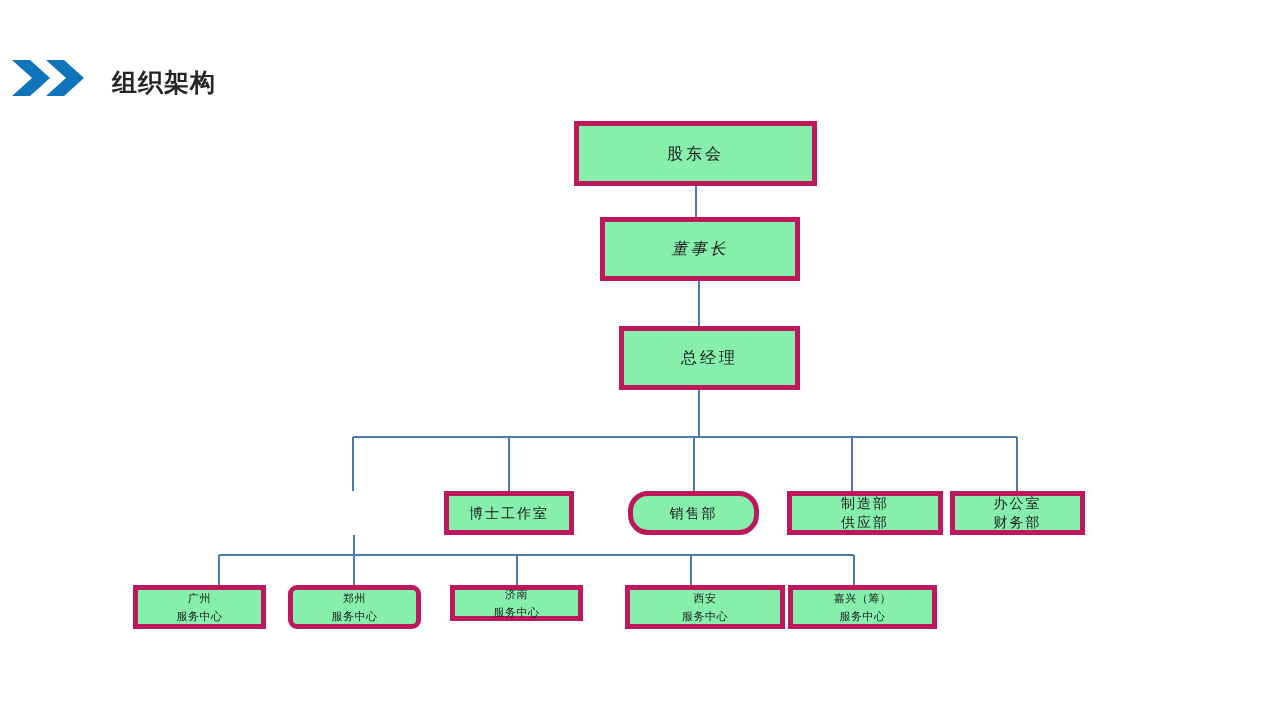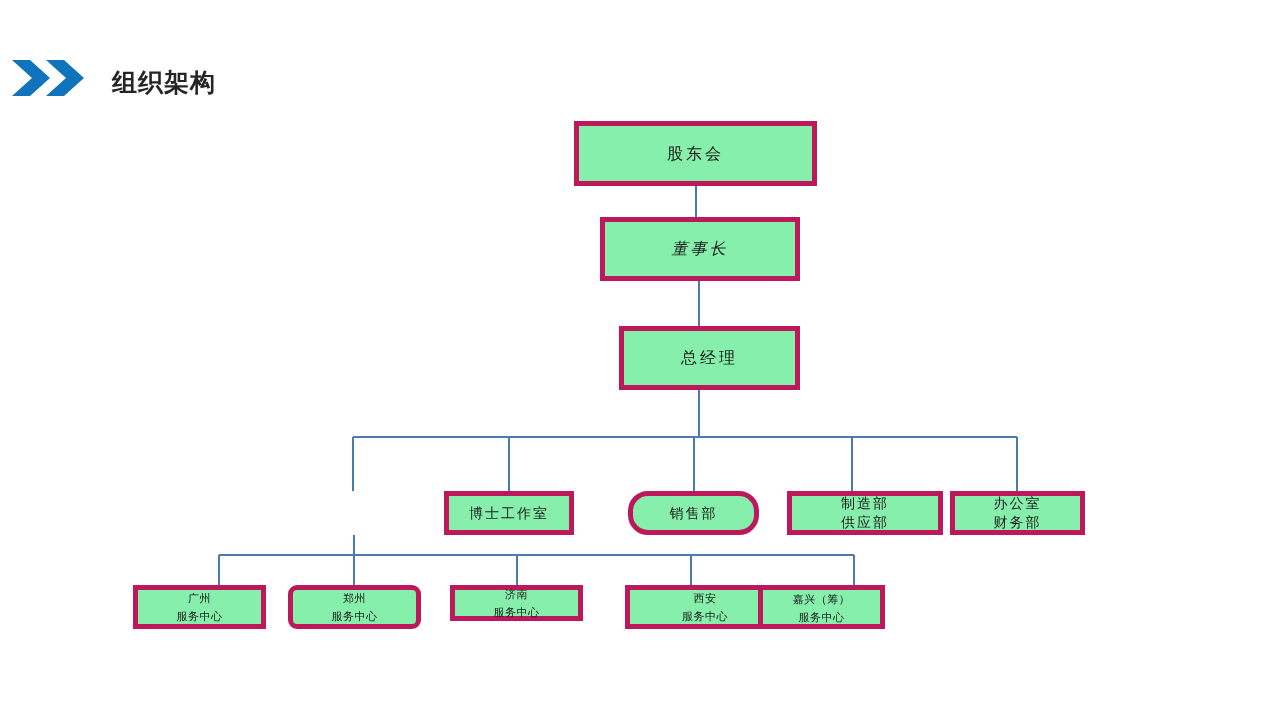--- a/index.html
+++ b/index.html
@@ -186,18 +186,18 @@
   <div class="node level-center" style="left:450px; top:585px; width:133px; height:36px;">
     <span class="line">济南</span>
     <span class="line">服务中心</span>
   </div>
 
   <div class="node level-center" style="left:625px; top:585px; width:160px; height:44px;">
     <span class="line">西安</span>
     <span class="line">服务中心</span>
   </div>
 
-  <div class="node level-center" style="left:758px; top:585px; width:127px; height:44px;justify-content:space-between;">
+  <div class="node level-center" style="left:788px; top:585px; width:149px; height:44px;">
     <span class="line">嘉兴（筹）</span>
     <span class="line">服务中心</span>
   </div>
 
 </div>
 
 </body></html>

